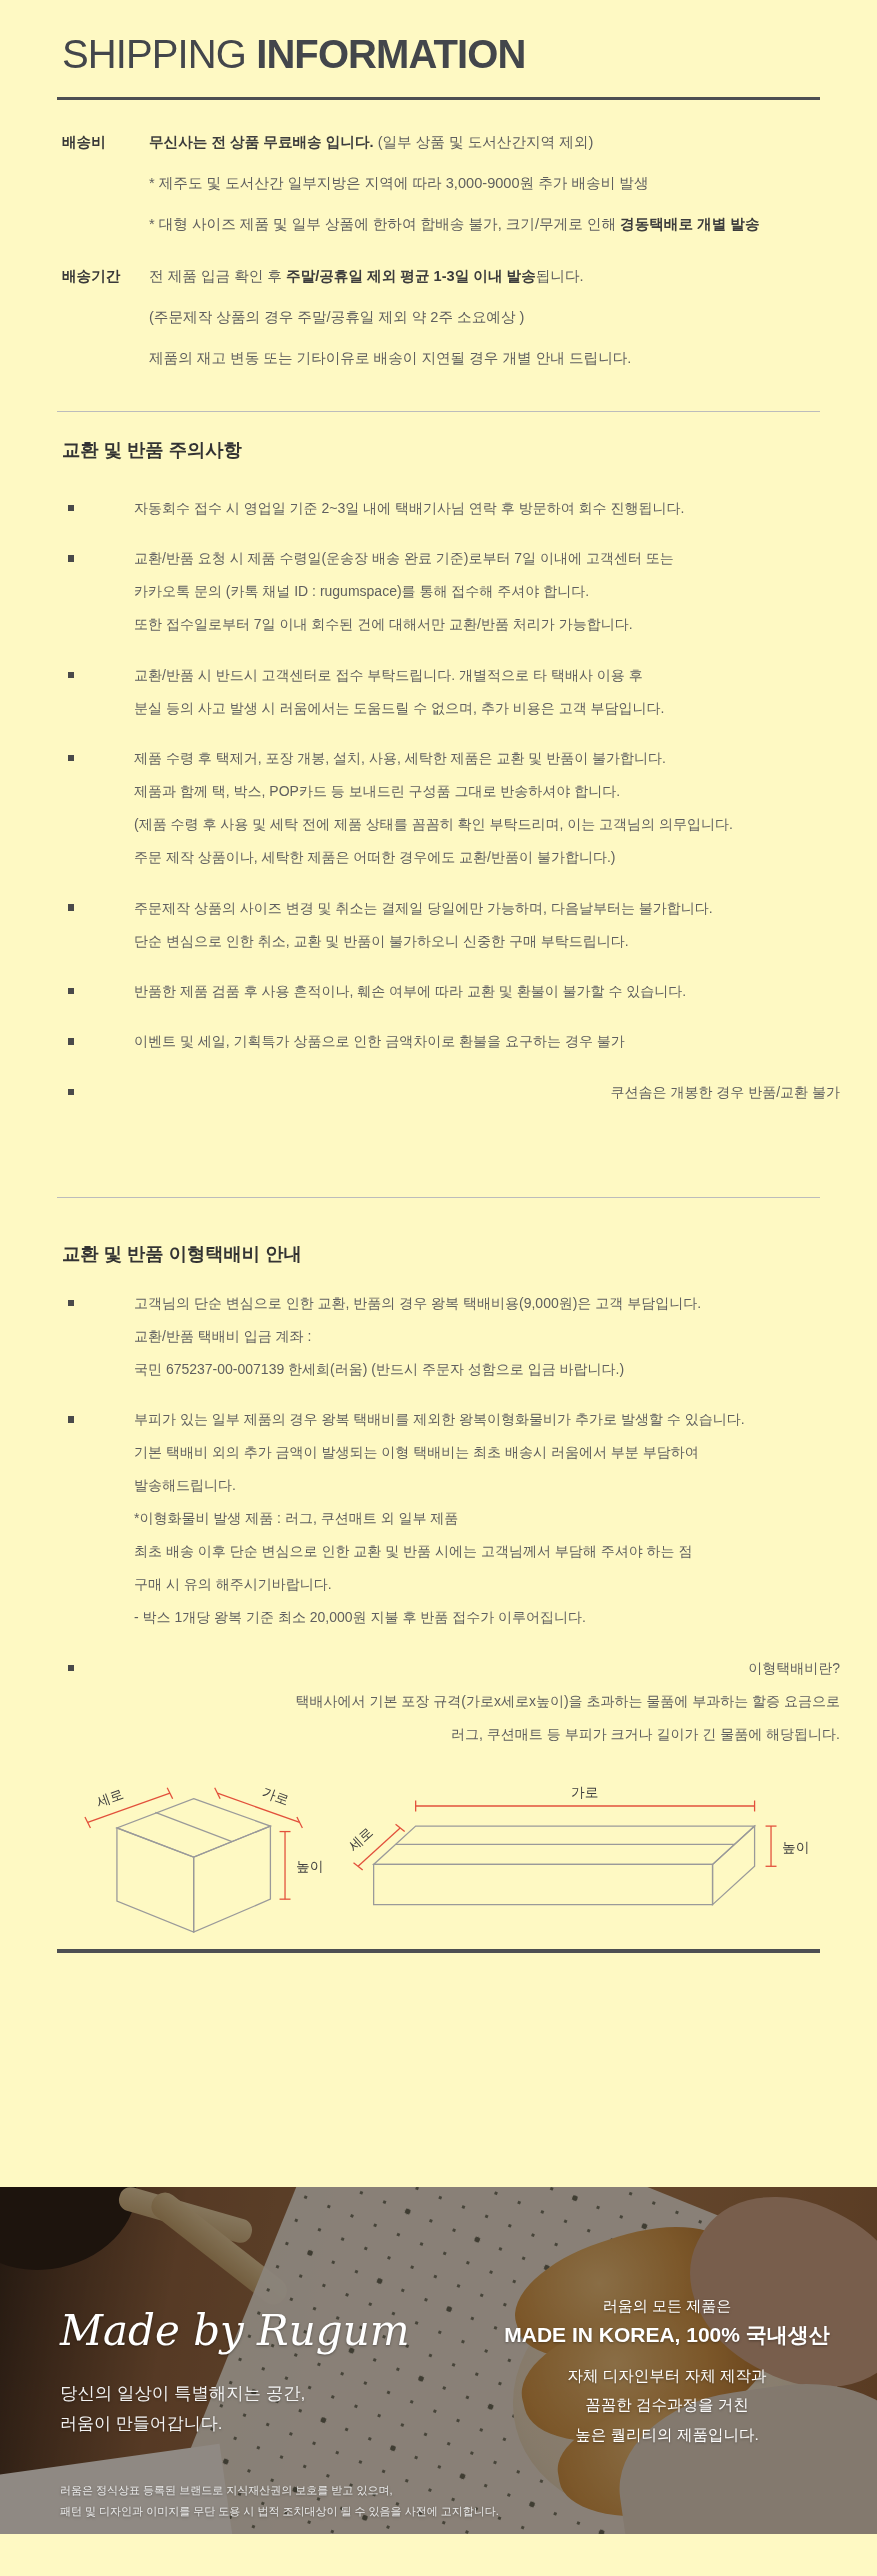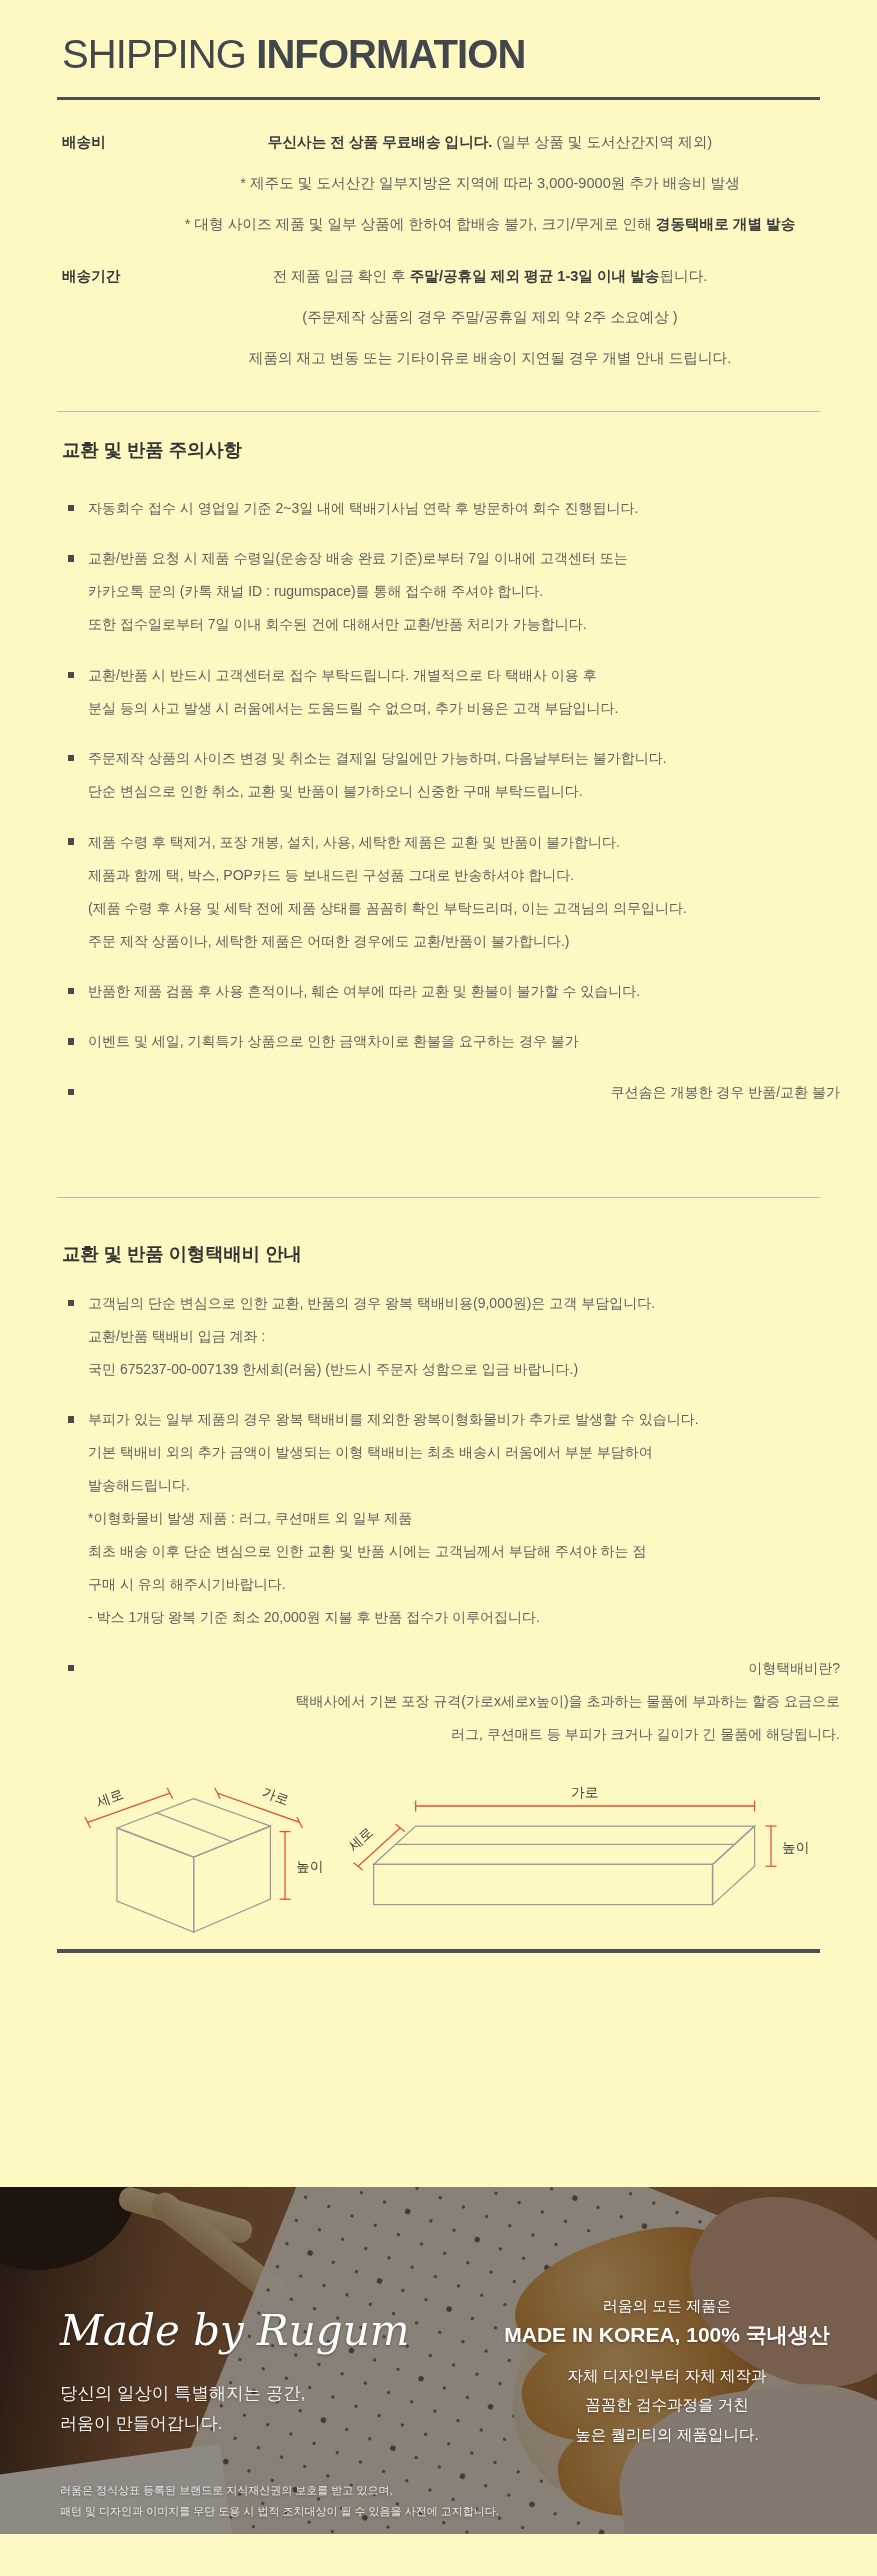--- a/index.html
+++ b/index.html
@@ -11,29 +11,29 @@
   .title .t-bold{font-weight:700;}
   .rule{position:absolute;left:57px;right:57px;}
   .rule.thick{height:2.7px;background:#4d4f52;}
   .rule.thin{height:0.9px;background:#bcbcbc;}
   
   .fee-block{position:absolute;left:62px;top:122px;right:46px;}
   .fee-row{display:flex;}
   .fee-row.row2{margin-top:11px;}
   .fee-label{width:87px;font-size:14.6px;font-weight:700;color:#383838;line-height:41px;flex:none;}
   .fee-lines{flex:1;}
-  .fline{font-size:14.6px;line-height:41px;color:#5f5f5f;white-space:nowrap;text-align:center;}
+  .fline{font-size:14.6px;line-height:41px;color:#5f5f5f;white-space:nowrap;}
   .fline b{color:#3c3c3c;font-weight:700;}
   
   .sec-head{position:absolute;left:62px;margin:0;font-size:18.3px;font-weight:700;color:#333333;}
   .blist{position:absolute;left:68px;right:37px;margin:0;padding:0;list-style:none;}
   .bitem{position:relative;padding-left:20px;margin-bottom:17.4px;}
   .bitem:last-child{margin-bottom:0;text-align:right;}
   .sq{position:absolute;left:0;top:12.8px;width:6.4px;height:6.4px;background:#4a4a4a;}
-  .bline{font-size:14px;line-height:33px;color:#5f5f5f;white-space:nowrap;}
+  .bline{font-size:14px;line-height:33px;color:#5f5f5f;white-space:nowrap;margin-left:46px;}
   
   .diagram{position:absolute;left:0;top:1784px;width:877px;height:160px;}
   .diagram text{font-family:"Liberation Sans","DejaVu Sans",sans-serif;font-size:15px;fill:#3f3f3f;}
   
   .banner{position:absolute;left:0;top:2187px;width:877px;height:347px;overflow:hidden;
           background:linear-gradient(100deg,#2e2218 0%,#5a3e28 9%,#8a5f3c 20%,#9c6f45 42%,#a87a4d 62%,#8f6038 100%);}
   .ph{position:absolute;}
   .tray{left:-46px;top:-64px;width:183px;height:146px;background:#241a12;border-radius:50%;transform:rotate(-12deg);}
   .paper1{left:117px;top:16.4px;width:137px;height:24px;background:linear-gradient(#e2cda2,#c9ae7c);border-radius:11px;transform:rotate(16deg);}
   .paper2{left:137px;top:48px;width:164px;height:27.4px;background:linear-gradient(#ddc697,#bfa06b);border-radius:12.8px;transform:rotate(38deg);}
@@ -105,29 +105,29 @@
       <div class="bline">카카오톡 문의 (카톡 채널 ID : rugumspace)를 통해 접수해 주셔야 합니다.</div>
       <div class="bline">또한 접수일로부터 7일 이내 회수된 건에 대해서만 교환/반품 처리가 가능합니다.</div>
     </li>
     <li class="bitem">
         <span class="sq"></span>
       <div class="bline">교환/반품 시 반드시 고객센터로 접수 부탁드립니다. 개별적으로 타 택배사 이용 후</div>
       <div class="bline">분실 등의 사고 발생 시 러움에서는 도움드릴 수 없으며, 추가 비용은 고객 부담입니다.</div>
     </li>
     <li class="bitem">
         <span class="sq"></span>
-      <div class="bline">주문제작 상품의 사이즈 변경 및 취소는 결제일 당일에만 가능하며, 다음날부터는 불가합니다.</div>
-      <div class="bline">단순 변심으로 인한 취소, 교환 및 반품이 불가하오니 신중한 구매 부탁드립니다.</div>
-    </li>
-    <li class="bitem">
-        <span class="sq"></span>
       <div class="bline">제품 수령 후 택제거, 포장 개봉, 설치, 사용, 세탁한 제품은 교환 및 반품이 불가합니다.</div>
       <div class="bline">제품과 함께 택, 박스, POP카드 등 보내드린 구성품 그대로 반송하셔야 합니다.</div>
       <div class="bline">(제품 수령 후 사용 및 세탁 전에 제품 상태를 꼼꼼히 확인 부탁드리며, 이는 고객님의 의무입니다.</div>
       <div class="bline">주문 제작 상품이나, 세탁한 제품은 어떠한 경우에도 교환/반품이 불가합니다.)</div>
+    </li>
+    <li class="bitem">
+        <span class="sq"></span>
+      <div class="bline">주문제작 상품의 사이즈 변경 및 취소는 결제일 당일에만 가능하며, 다음날부터는 불가합니다.</div>
+      <div class="bline">단순 변심으로 인한 취소, 교환 및 반품이 불가하오니 신중한 구매 부탁드립니다.</div>
     </li>
     <li class="bitem">
         <span class="sq"></span>
       <div class="bline">반품한 제품 검품 후 사용 흔적이나, 훼손 여부에 따라 교환 및 환불이 불가할 수 있습니다.</div>
     </li>
     <li class="bitem">
         <span class="sq"></span>
       <div class="bline">이벤트 및 세일, 기획특가 상품으로 인한 금액차이로 환불을 요구하는 경우 불가</div>
     </li>
     <li class="bitem">

